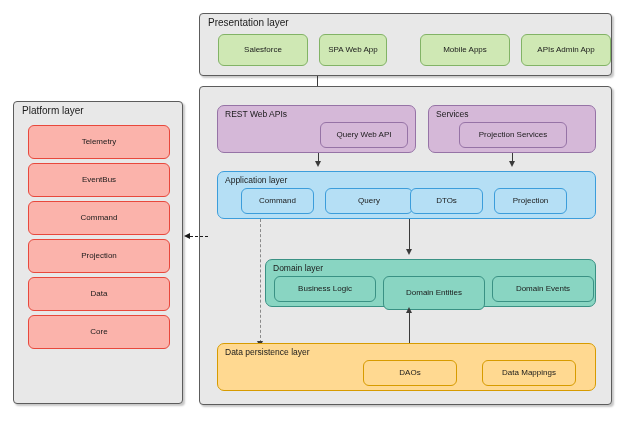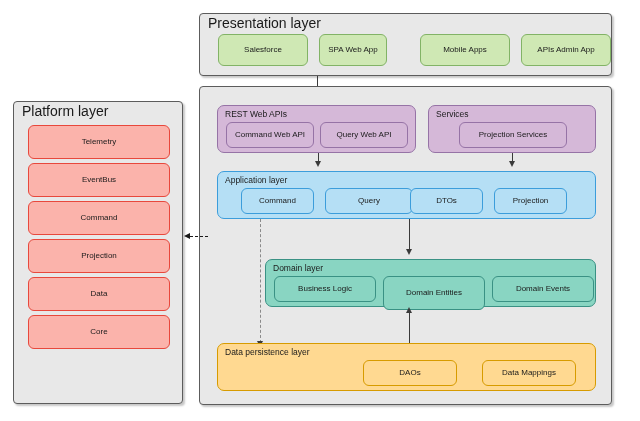--- a/index.html
+++ b/index.html
@@ -25,21 +25,21 @@
     background: #e8e8e8;
     border: 1px solid #5c5c5c;
     border-radius: 4px;
     box-sizing: border-box;
     box-shadow: 2px 2px 2px rgba(0,0,0,0.22);
   }
   .group > .grp-title {
     position: absolute;
     left: 8px;
     top: 4px;
-    font-size: 14px;
+    font-size: 10px;
     color: #1a1a1a;
     line-height: 10px;
     white-space: nowrap;
   }
 
   
   .layer {
     position: absolute;
     box-sizing: border-box;
     border-radius: 7px;
@@ -164,23 +164,20 @@
     </div>
   </div>
 
   <div class="vline" style="left:317px; top:76px; height:20px;"></div>
   <div class="arrowhead-down" style="left:314px; top:94px;"></div>
 
   <div class="group" style="left:199px; top:86px; width:413px; height:319px;">
 
     <div class="layer purple" style="left:17px; top:18px; width:199px; height:48px;">
       <div class="lay-title">REST Web APIs</div>
-      <div class="node purple-node" style="left:8px; top:16px; width:88px; height:26px;">
-        <span>Command Web API</span>
-      </div>
       <div class="node purple-node" style="left:102px; top:16px; width:88px; height:26px;">
         <span>Query Web API</span>
       </div>
     </div>
 
     <div class="layer purple" style="left:228px; top:18px; width:168px; height:48px;">
       <div class="lay-title">Services</div>
       <div class="node purple-node" style="left:30px; top:16px; width:108px; height:26px;">
         <span>Projection Services</span>
       </div>

